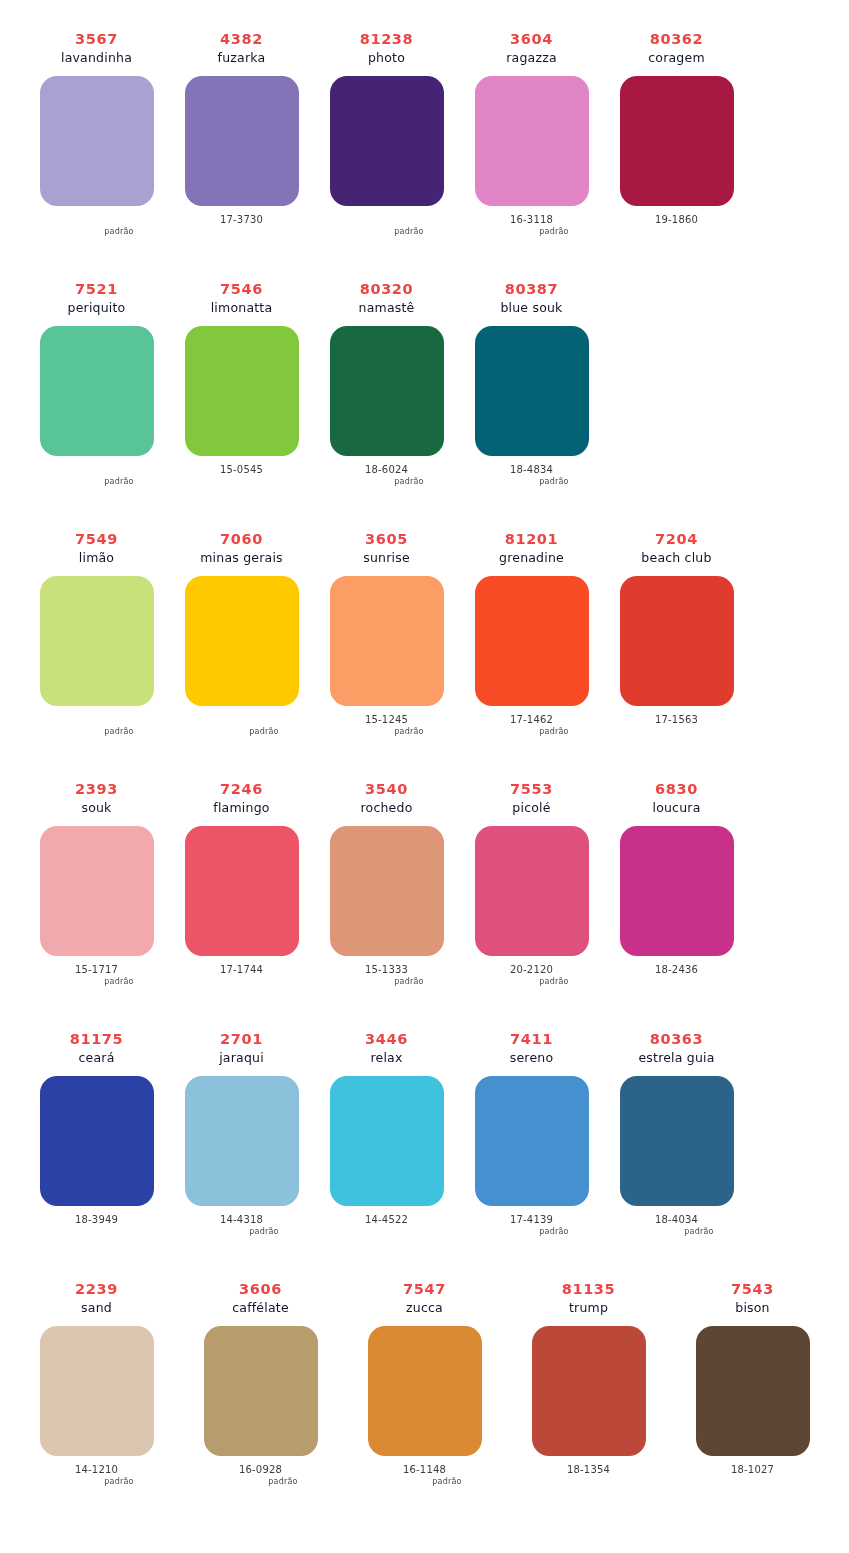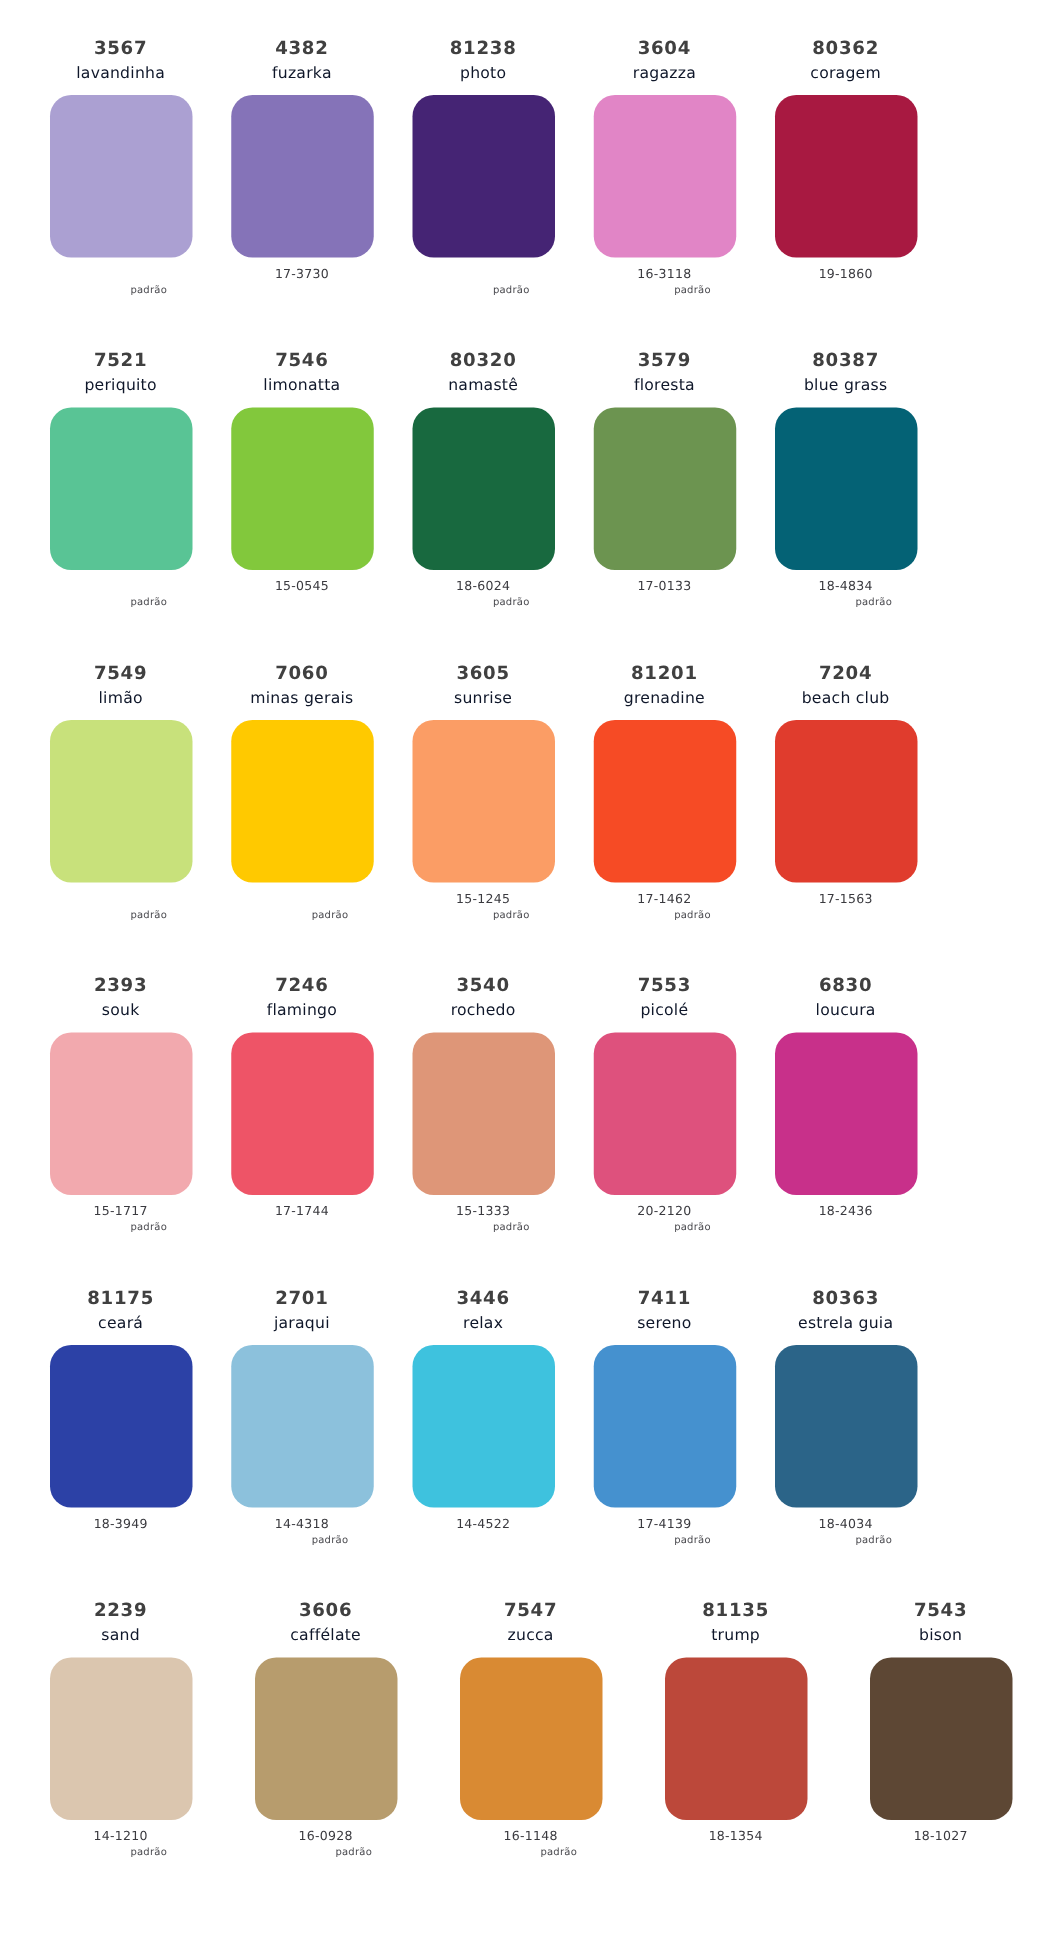--- a/index.html
+++ b/index.html
@@ -39,21 +39,21 @@
     flex-direction: column;
     align-items: center;
     text-align: center;
   }
 
   .swatch-code {
     font-size: 14.5px;
     font-weight: bold;
     letter-spacing: 0.6px;
     line-height: 1.25;
-    color: #404040;
+    color: #ef4444;
     margin: 0;
     height: 19px;
   }
 
   .swatch-name {
     font-size: 12.5px;
     font-weight: normal;
     letter-spacing: 0.2px;
     line-height: 1.3;
     color: #0f172a;
@@ -168,31 +168,22 @@
       <div class="swatch-cell">
         <div class="swatch-code">80320</div>
         <div class="swatch-name">namastê</div>
         <div class="swatch-chip" style="background-color: rgb(24, 105, 63);"></div>
         <div class="swatch-meta">
           <div class="swatch-pantone">18-6024</div>
           <div class="swatch-standard">padrão</div>
         </div>
       </div>
       <div class="swatch-cell">
-        <div class="swatch-code">3579</div>
-        <div class="swatch-name">floresta</div>
-        <div class="swatch-chip" style="background-color: rgb(108, 148, 80);"></div>
-        <div class="swatch-meta">
-          <div class="swatch-pantone">17-0133</div>
-          <div class="swatch-standard is-hidden"></div>
-        </div>
-      </div>
-      <div class="swatch-cell">
         <div class="swatch-code">80387</div>
-        <div class="swatch-name">blue grass</div>
+        <div class="swatch-name">blue souk</div>
         <div class="swatch-chip" style="background-color: rgb(4, 98, 117);"></div>
         <div class="swatch-meta">
           <div class="swatch-pantone">18-4834</div>
           <div class="swatch-standard">padrão</div>
         </div>
       </div>
     </div>
     <div class="palette-row">
       <div class="swatch-cell">
         <div class="swatch-code">7549</div>

